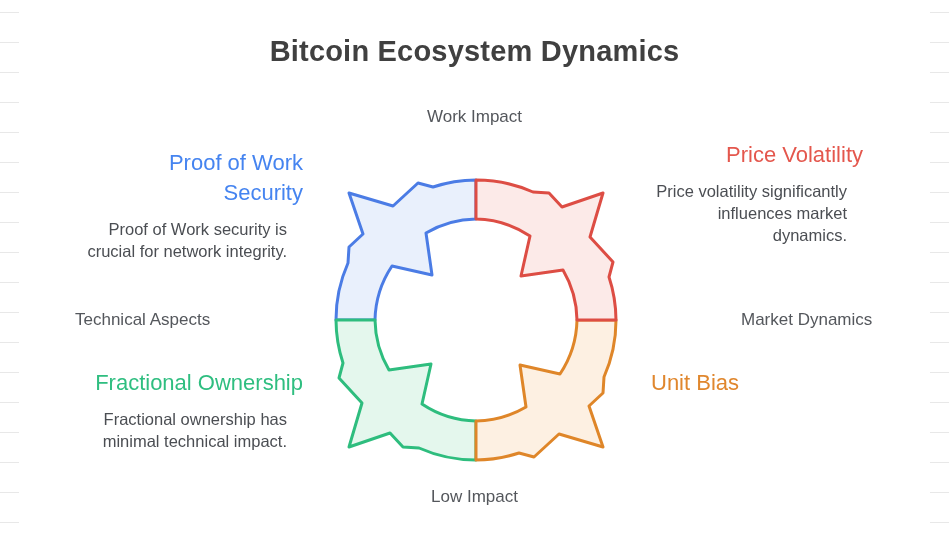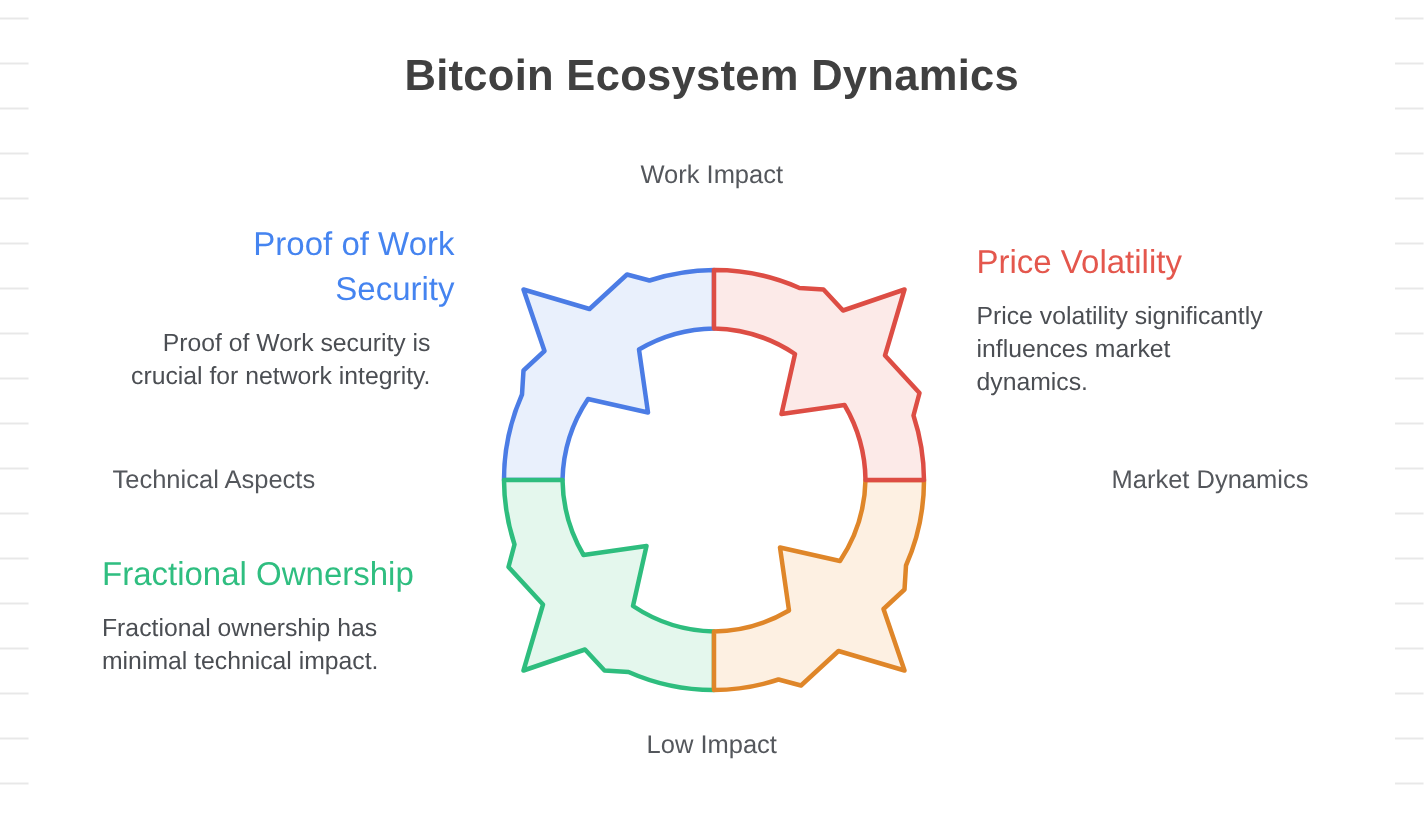--- a/index.html
+++ b/index.html
@@ -34,22 +34,22 @@
 
   .quad-block{position:absolute;}
   .quad-block h2{
     margin:0;font-size:22px;font-weight:400;line-height:30px;
   }
   .quad-block p{
     margin:10px 16px 0 0;font-size:16.5px;line-height:22px;color:#4b4e53;
   }
   .q-top-left{top:148px;right:646px;width:235px;text-align:right;}
   .q-top-left h2{max-width:172px;margin-left:auto;}
-  .q-top-right{top:160px;left:651px;width:212px;text-align:left;}
-  .q-bottom-left{top:368px;right:646px;width:235px;}
+  .q-top-right{top:140px;left:651px;width:212px;text-align:right;}
+  .q-bottom-left{top:368px;right:646px;width:235px;text-align:right;}
   .q-bottom-right{top:368px;left:651px;width:212px;text-align:left;}
 
   svg.cycle{position:absolute;left:0;top:0;}
 </style>
 </head>
 <body>
 
 <div class="edge-lines left"></div>
 <div class="edge-lines right"></div>
 
@@ -88,13 +88,14 @@
   <h2 style="color: rgb(228, 87, 77);">Price Volatility</h2>
   <p>Price volatility significantly influences market dynamics.</p>
 </div>
 
 <div class="quad-block q-bottom-left">
   <h2 style="color: rgb(47, 190, 128);">Fractional Ownership</h2>
   <p>Fractional ownership has minimal technical impact.</p>
 </div>
 
 <div class="quad-block q-bottom-right">
+  <h2 style="color: rgb(224, 135, 46);">Unit Bias</h2>
 </div>
 
 </body></html>

